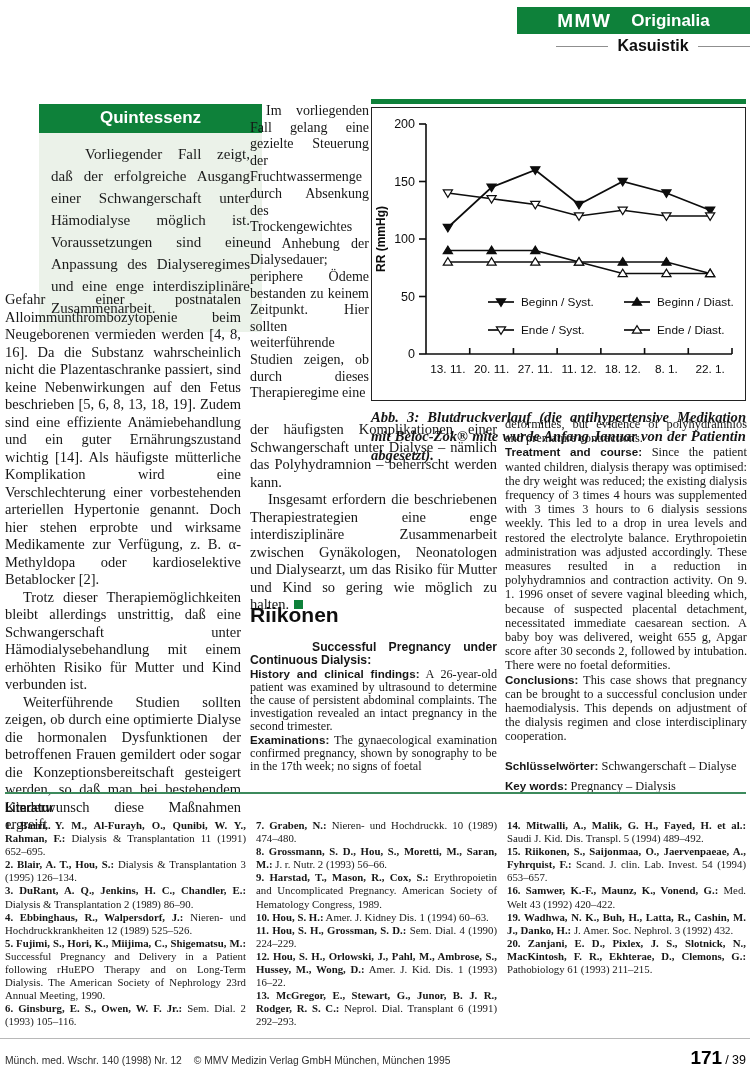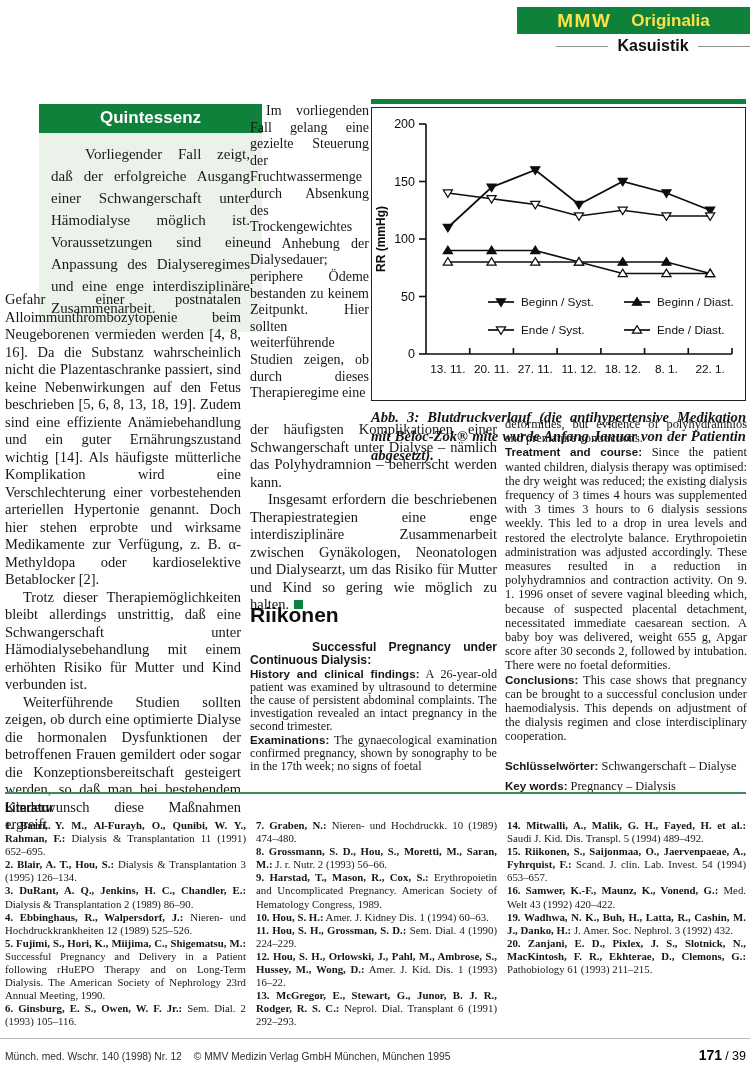--- a/index.html
+++ b/index.html
@@ -6,21 +6,21 @@
     --accent:#0E813A;
     --qbg:#EBF2E9;
     --rule:#3C8A5C;
   }
   html,body{margin:0;padding:0;background:#fff;}
   .page{position:relative;width:750px;height:1078px;background:#ffffff;overflow:hidden;
         font-family:"Liberation Serif",serif;color:#161616;}
 
   
   .brand-bar{position:absolute;left:517px;top:7px;width:233px;height:27px;background:var(--accent);
-             color:#fde047;display:flex;align-items:center;justify-content:center;gap:20px;
+             color:#ffffff;display:flex;align-items:center;justify-content:center;gap:20px;
              font-family:"Liberation Sans",sans-serif;}
   .brand{font-weight:900;font-size:19px;letter-spacing:1.5px;}
   .brand-suffix{font-weight:700;font-size:17px;}
   .kasuistik{position:absolute;left:556px;top:37px;right:0;display:flex;align-items:center;gap:9px;}
   .kasuistik .rule{height:1px;background:#8f8f8f;flex:1;}
   .section-label{font-family:"Liberation Sans",sans-serif;font-weight:700;font-size:16px;color:#101010;}
 
   
   .quintessenz{position:absolute;left:16px;top:104px;width:223px;margin-left:23px;}
   .q-title{background:var(--accent);color:#fff;text-align:center;font-family:"Liberation Sans",sans-serif;
@@ -71,21 +71,21 @@
   .ref{margin:0;}
   .ref-bold{font-weight:700;}
 
   
   .footer-rule{position:absolute;left:0;top:1038px;width:750px;height:1px;background:#b8b8b8;}
   .footer{position:absolute;left:5px;right:4px;top:1047px;display:flex;justify-content:space-between;
           align-items:baseline;font-family:"Liberation Sans",sans-serif;}
   .footer-left{font-size:10.3px;color:#2e2e2e;}
   .footer-left .copy{margin-left:12px;}
   .footer-page{font-size:13px;color:#000;}
-  .pnum{font-weight:700;font-size:14px;}
+  .pnum{font-weight:700;font-size:19px;}
   .psuf{margin-left:3px;font-size:12.5px;}
 </style>
 </head>
 <body>
 
 <div class="page">
 
   <div class="brand-bar">
     <span class="brand">MMW</span>
     <span class="brand-suffix">Originalia</span>

